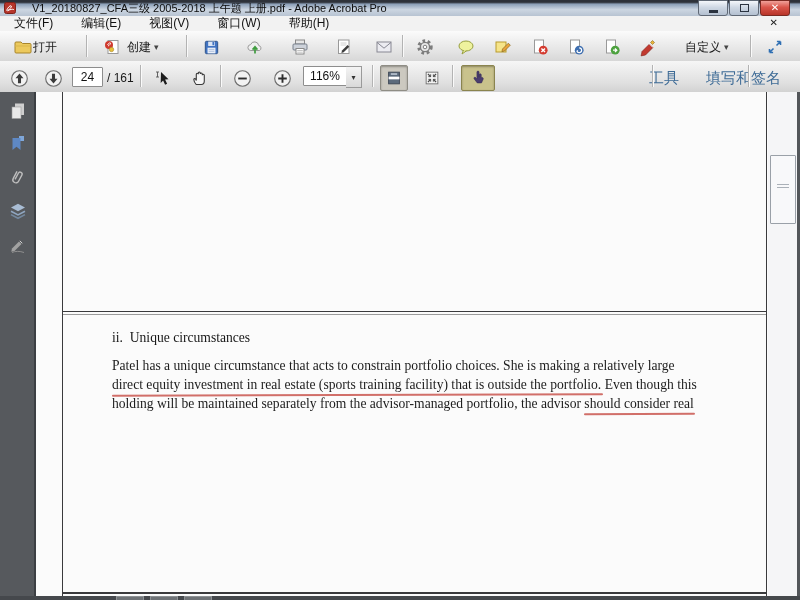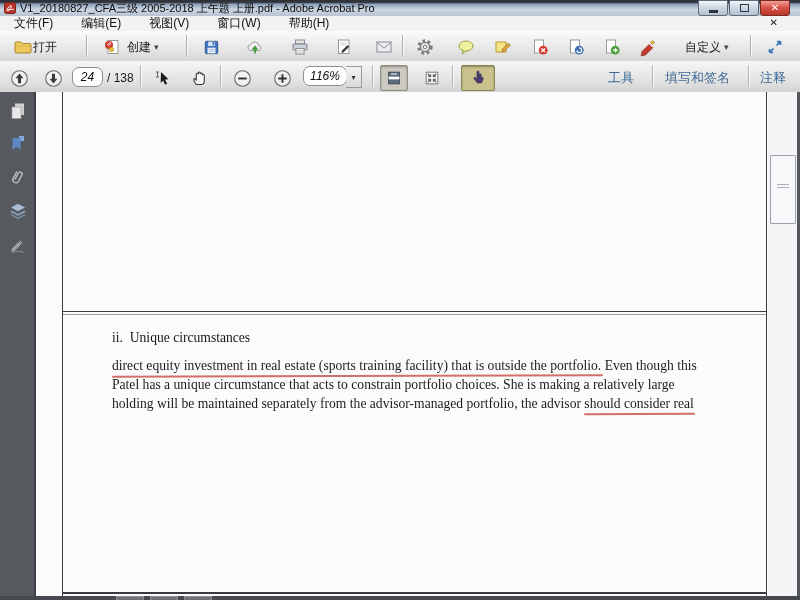--- a/index.html
+++ b/index.html
@@ -3,21 +3,21 @@
 <meta charset="utf-8">
 <style>
   html,body{margin:0;padding:0;}
   body{width:800px;height:600px;position:relative;overflow:hidden;
        font-family:"Liberation Sans","DejaVu Sans",sans-serif;
        background:#ececec; -webkit-font-smoothing:antialiased;}
   .abs{position:absolute;}
   
   #titlebar{left:0;top:0;width:800px;height:16px;
     background:linear-gradient(180deg,#2e323a 0%,#2e323a 14%,#8da0b8 26%,#ccd6e2 60%,#b7c3d2 100%);
-    display:flex;align-items:center;}
+    display:flex;align-items:center;gap:12px;}
   #titlebar .ttl{font-size:11px;color:#0c0c0c;margin-left:4px;white-space:nowrap;}
   .winbtn{width:28px;height:14px;border:1px solid #5f6875;border-radius:0 0 3px 3px;
     background:linear-gradient(180deg,#f4f7fb,#cfd8e4 45%,#b4c0d0);display:flex;align-items:center;justify-content:center;}
   .winbtn.close{background:linear-gradient(180deg,#f0a199,#d9554a 45%,#b8352a);border-color:#7a2a22;}
   #winbtns{right:10px;top:0;display:flex;gap:1px;}
   .glyph-min{width:9px;height:3px;background:#2b3340;margin-top:6px;}
   .glyph-restore{width:7px;height:6px;border:1px solid #2b3340;background:transparent;}
   .glyph-close{color:#fff;font-size:10px;font-weight:bold;line-height:10px;}
   
   #menubar{left:0;top:16px;width:800px;height:15px;background:#f2f2f2;border-bottom:1px solid #dcdcdc;
@@ -28,23 +28,23 @@
   #toolbar1{left:0;top:31px;width:800px;height:30px;
     background:linear-gradient(180deg,#fbfbfb,#e3e3e3 70%,#d7d7d7);border-bottom:1px solid #ababab;}
   #toolbar2{left:0;top:61px;width:800px;height:31px;
     background:linear-gradient(180deg,#f6f6f6,#e0e0e0 70%,#d2d2d2);border-bottom:1px solid #8f8f8f;}
   .tbtn{display:flex;align-items:center;justify-content:center;height:24px;border:1px solid transparent;border-radius:2px;}
   .tbtn.pressed{background:#ccc9c0;border-color:#8f8d85;box-shadow:inset 0 1px 2px rgba(0,0,0,.3);}
   .tbtn.pressed.olive{background:#c9c28c;border-color:#8a844e;}
   .vsep{width:1px;height:22px;background:#b3b3b3;box-shadow:1px 0 0 #fafafa;}
   .tlabel{font-size:12px;color:#1a1a1a;white-space:nowrap;}
   .caret{font-size:9px;color:#444;margin-left:3px;}
-  .bluelabel{font-size:13px;color:#3e6b96;white-space:nowrap;}
-  .numbox{background:#fff;border:1px solid #8d8d8d;border-radius:7px;font-size:12px;color:#111;
-    display:flex;align-items:center;justify-content:center;font-style:italic;}
+  .bluelabel{font-size:15px;color:#3e6b96;white-space:nowrap;margin-left:41px;}
+  .numbox{background:#fff;border:1px solid #8d8d8d;border-radius:1px;font-size:12px;color:#111;
+    display:flex;align-items:center;justify-content:center;}
   .ddbtn{width:15px;height:20px;border:1px solid #9a9a9a;border-left:none;background:linear-gradient(#f4f4f4,#d9d9d9);
     display:flex;align-items:center;justify-content:center;font-size:8px;color:#333;}
   
   #sidebar{left:0;top:92px;width:34px;height:508px;background:#56595d;border-right:2px solid #3c3f43;}
   .side-ico{position:absolute;left:7px;width:22px;height:22px;display:flex;align-items:center;justify-content:center;}
   
   #viewport{left:36px;top:92px;width:761px;height:508px;background:#fbfbfb;}
   .pageline-v{width:1px;background:#3a3a3c;}
   .pageline-h{height:1px;background:#3a3a3c;}
   #heading{font:13.6px "Liberation Serif","DejaVu Serif",serif;color:#161616;white-space:pre;}
@@ -221,21 +221,21 @@
       <path d="M10 4.8 l4.2 5 H11.6 V15 H8.4 V9.8 H5.8z" fill="#3a3a3a"></path>
     </svg>
   </div>
   <div class="abs tbtn" style="left:40px;top:4px;width:24px;">
     <svg width="19" height="19" viewBox="0 0 20 20">
       <circle cx="10" cy="10" r="8.2" fill="#f2f2f2" stroke="#6e6e6e" stroke-width="1.2"></circle>
       <path d="M10 15.2 l-4.2-5 H8.4 V5 h3.2 v5.2 h2.6z" fill="#3a3a3a"></path>
     </svg>
   </div>
   <div class="abs numbox" style="left:72px;top:6px;width:29px;height:18px;">24</div>
-  <div class="abs tlabel" style="left:107px;top:10px;">/ 138</div>
+  <div class="abs tlabel" style="left:107px;top:10px;">/ 161</div>
   <div class="abs vsep" style="left:140px;top:4px;"></div>
 
   <div class="abs tbtn" style="left:148px;top:4px;width:26px;">
     <svg width="20" height="20" viewBox="0 0 20 20">
       <path d="M4 4 h3 M5.5 4 v5 M4 9 h3" stroke="#555" stroke-width=".9" fill="none"></path>
       <path d="M9 4 l7.5 7.2-3.4.4 2 4.2-2 .9-2-4.2-2.4 2.4z" fill="#1c1c1c"></path>
     </svg>
   </div>
   <div class="abs tbtn" style="left:186px;top:4px;width:26px;">
     <svg width="20" height="20" viewBox="0 0 20 20">
@@ -327,22 +327,22 @@
 <div id="viewport" class="abs"></div>
 
 <div class="abs pageline-v" style="left:62px;top:92px;height:504px;"></div>
 <div class="abs pageline-v" style="left:766px;top:92px;height:504px;"></div>
 <div class="abs pageline-h" style="left:63px;top:311px;width:703px;"></div>
 <div class="abs" style="left:63px;top:314px;width:703px;height:1px;background:#9b9b9b;"></div>
 <div class="abs pageline-h" style="left:63px;top:592px;width:703px;height:2px;"></div>
 
 <div id="heading" class="abs" style="left:112px;top:330px;">ii.  Unique circumstances</div>
 <div id="paragraph" class="abs" style="left:112px;top:356px;">
+    <div class="pline"><span>Patel has a unique circumstance that acts to constrain portfolio choices. She is making a relatively large</span></div>
     <div class="pline"><span class="redline">direct equity investment in real estate (sports training facility) that is outside the portfolio.</span><span> Even though this</span></div>
-    <div class="pline"><span>Patel has a unique circumstance that acts to constrain portfolio choices. She is making a relatively large</span></div>
     <div class="pline"><span>holding will be maintained separately from the advisor-managed portfolio, the advisor </span><span class="redline">should consider real</span></div>
   </div>
 
 <div id="scroll-track" class="abs"></div>
 <div id="scroll-thumb" class="abs">
   <div style="margin-top:28px;">
     <div class="grip"></div>
       <div class="grip"></div>
   </div>
 </div>

